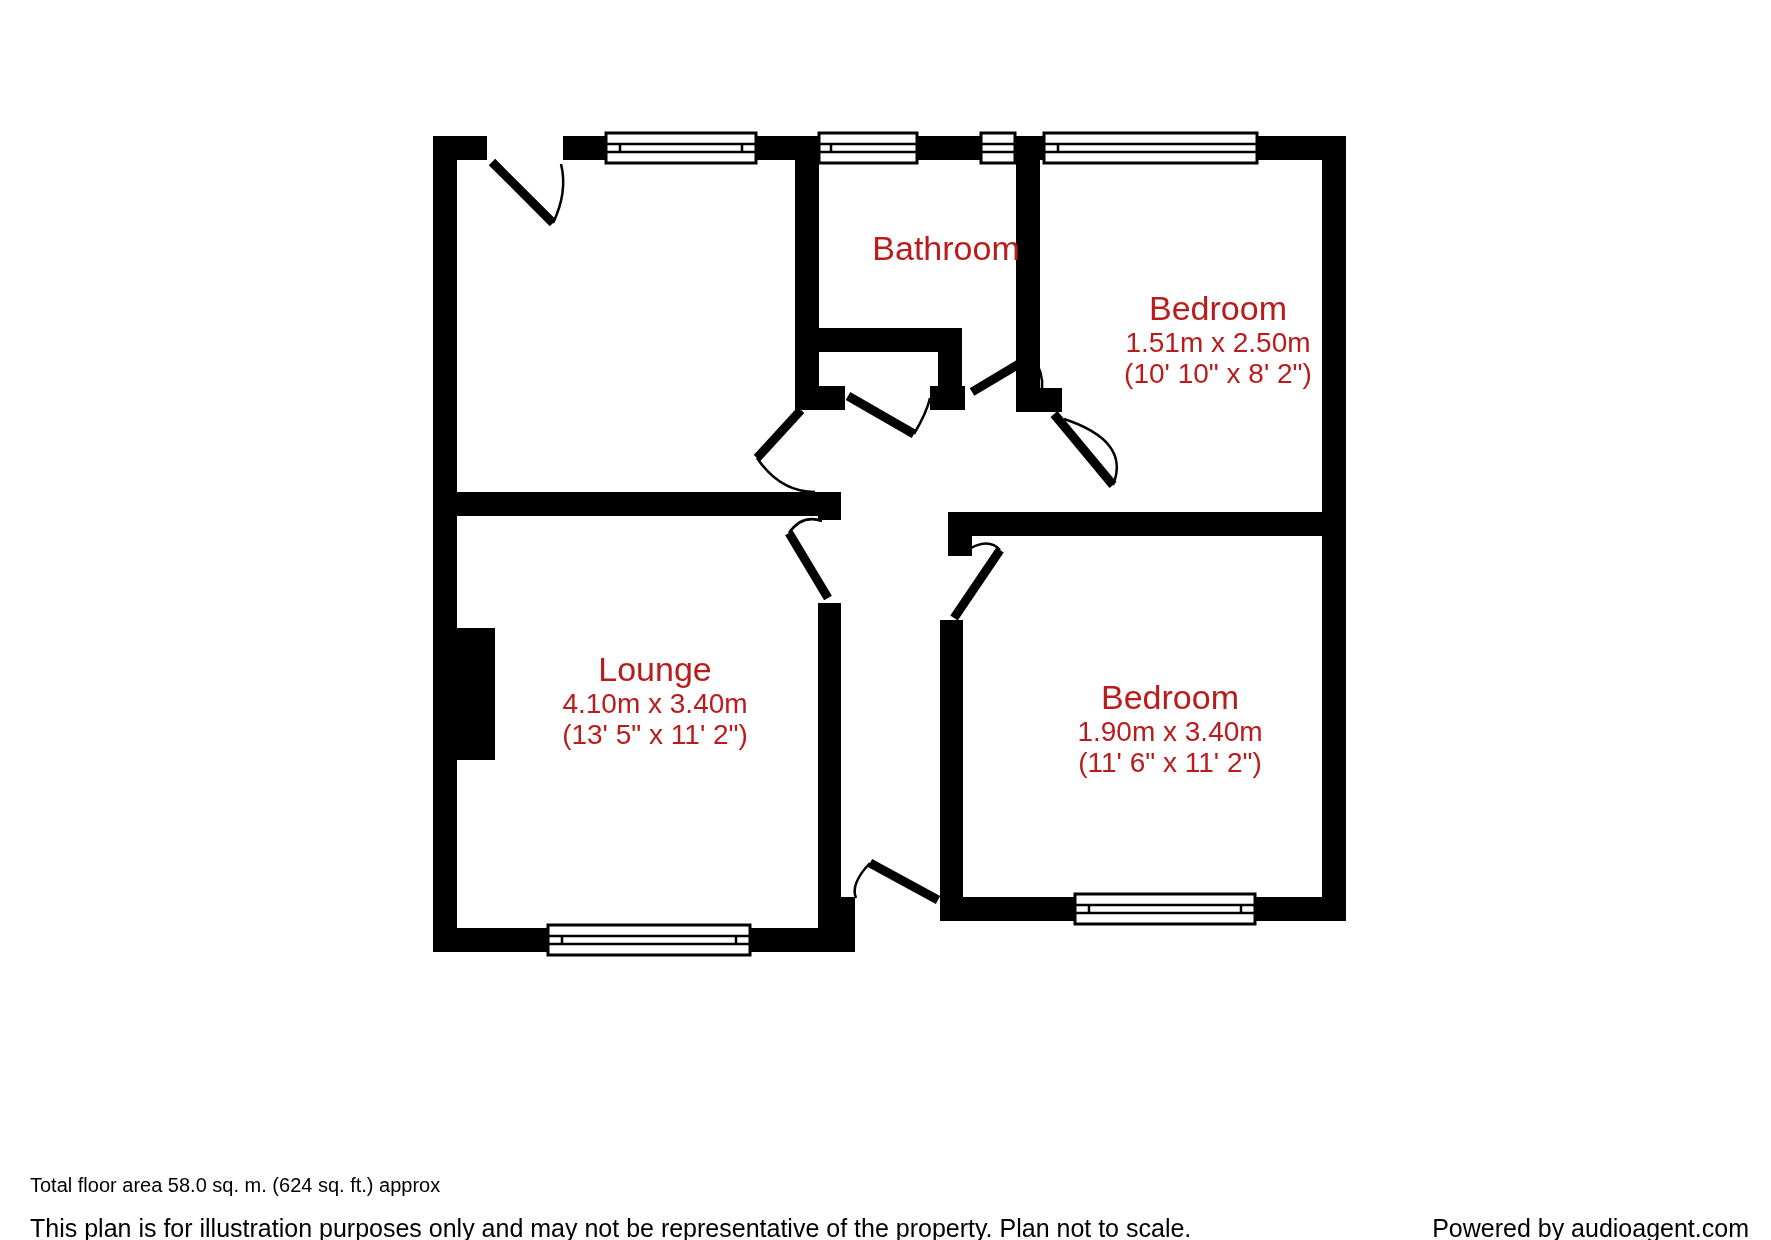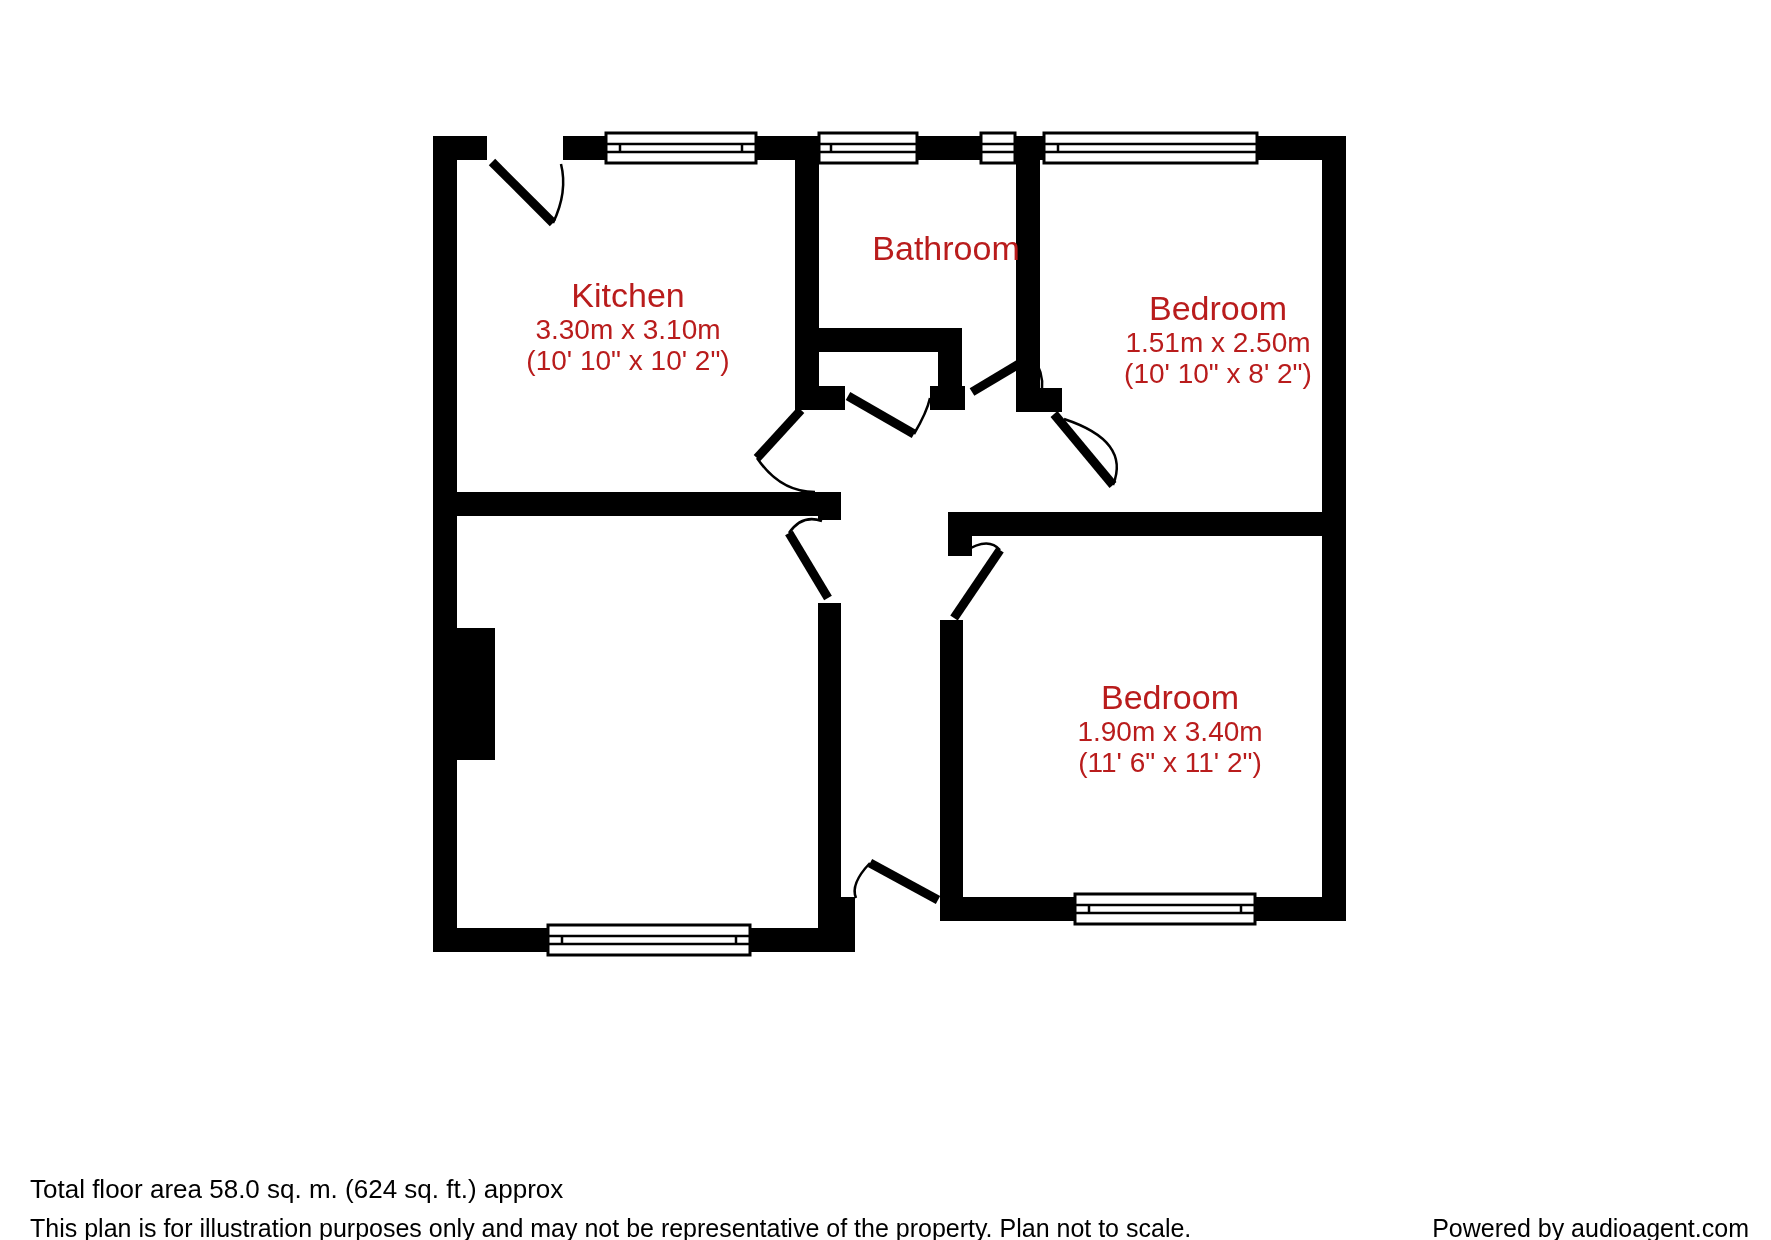--- a/index.html
+++ b/index.html
@@ -24,21 +24,21 @@
   .room-imperial{font-size:28px;display:block;}
   .plan-title{
     position:absolute;
     left:895px;top:1068px;
     transform:translate(-50%,-50%);
     font-size:46px;font-weight:bold;color:#000;
     white-space:nowrap;
   }
   .footer-total{
     position:absolute;left:30px;top:1174px;
-    font-size:26px;color:#000;white-space:nowrap;
+    font-size:20px;color:#000;white-space:nowrap;
   }
   .footer-disclaimer{
     position:absolute;left:30px;top:1214px;
     font-size:25px;color:#000;white-space:nowrap;
   }
   .footer-credit{
     position:absolute;right:22px;top:1214px;
     font-size:25px;color:#000;white-space:nowrap;
   }
   .wall{fill:#000000;}
@@ -171,36 +171,36 @@
         <path class="door-arc" d="M 1000,550 Q 988,536 964,552"></path>
       </g>
 
       <g>
         <line class="door-leaf" x1="938" y1="900" x2="870" y2="863"></line>
         <path class="door-arc" d="M 870,863 Q 850,884 856,898"></path>
       </g>
     </g>
   </svg>
 
-  <div class="room-label" style="left:628px;top:326px;">
-    <span class="room-name">Kitchen</span>
-    <span class="room-metric">3.30m x 3.10m</span>
-    <span class="room-imperial">(10' 10" x 10' 2")</span>
-  </div>
 
   <div class="room-label" style="left:946px;top:248px;">
     <span class="room-name">Bathroom</span>
   </div>
 
   <div class="room-label" style="left:1218px;top:339px;">
     <span class="room-name">Bedroom</span>
     <span class="room-metric">1.51m x 2.50m</span>
     <span class="room-imperial">(10' 10" x 8' 2")</span>
   </div>
 
+  <div class="room-label" style="left:655px;top:700px;">
+    <span class="room-name">Lounge</span>
+    <span class="room-metric">4.10m x 3.40m</span>
+    <span class="room-imperial">(13' 5" x 11' 2")</span>
+  </div>
 
   <div class="room-label" style="left:1170px;top:728px;">
     <span class="room-name">Bedroom</span>
     <span class="room-metric">1.90m x 3.40m</span>
     <span class="room-imperial">(11' 6" x 11' 2")</span>
   </div>
 
 
   <div class="footer-total">Total floor area 58.0 sq. m. (624 sq. ft.) approx</div>
   <div class="footer-disclaimer">This plan is for illustration purposes only and may not be representative of the property. Plan not to scale.</div>

